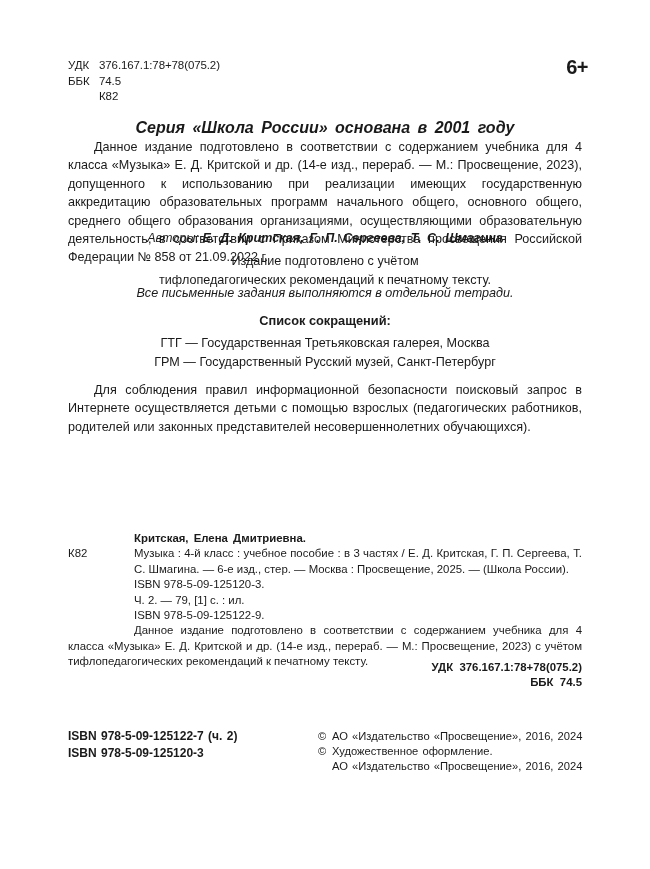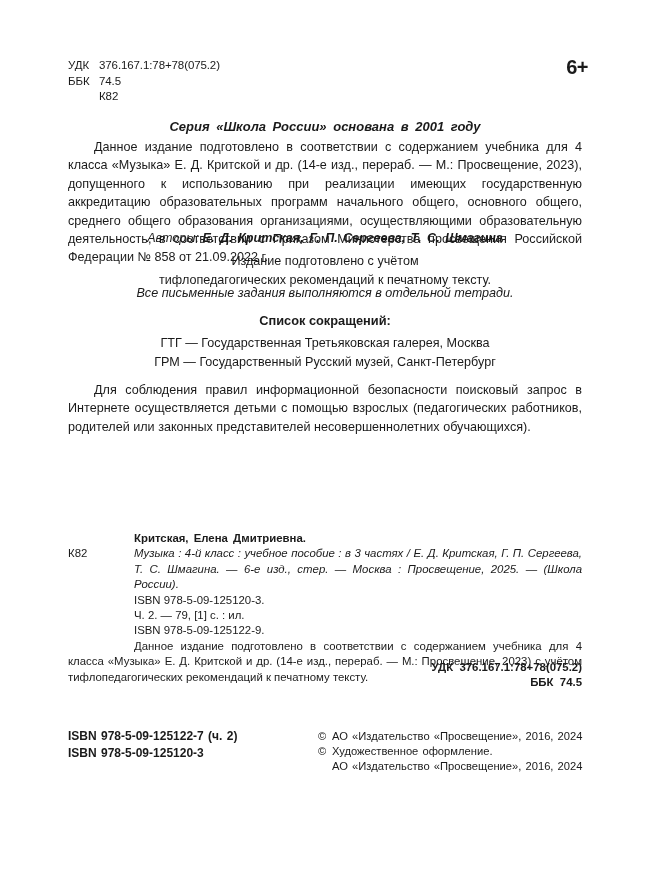--- a/index.html
+++ b/index.html
@@ -51,21 +51,21 @@
     letter-spacing: -0.5px;
   }
 
   
   .series-line {
     position: absolute;
     left: 68px;
     top: 119px;
     width: 514px;
     text-align: center;
-    font-size: 13px;
+    font-size: 16px;
     font-style: italic;
     font-weight: bold;
     word-spacing: 3px;
   }
 
   
   .para {
     position: absolute;
     font-size: 12.6px;
     line-height: 18.4px;
@@ -149,21 +149,20 @@
   .biblio-sigil {
     position: absolute;
     left: 0px;
     top: 15.4px;
     font-size: 11.4px;
   }
   .biblio-body {
     padding-left: 66px;
     text-indent: -66px;
     text-align: justify;
-    font-style: italic;
   }
   .biblio-body .lead { padding-left: 66px; }
   .biblio-line {
     padding-left: 66px;
     text-align: justify;
   }
   .biblio-note {
     padding-left: 66px;
     text-align: justify;
   }

